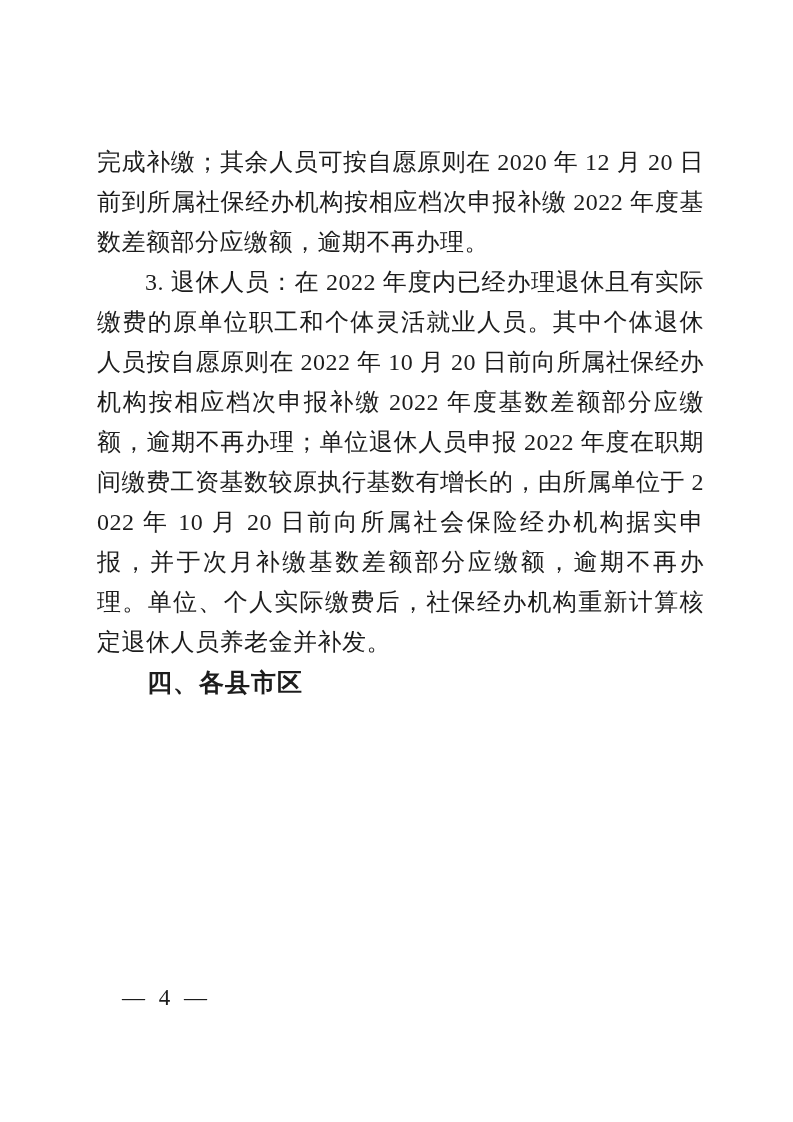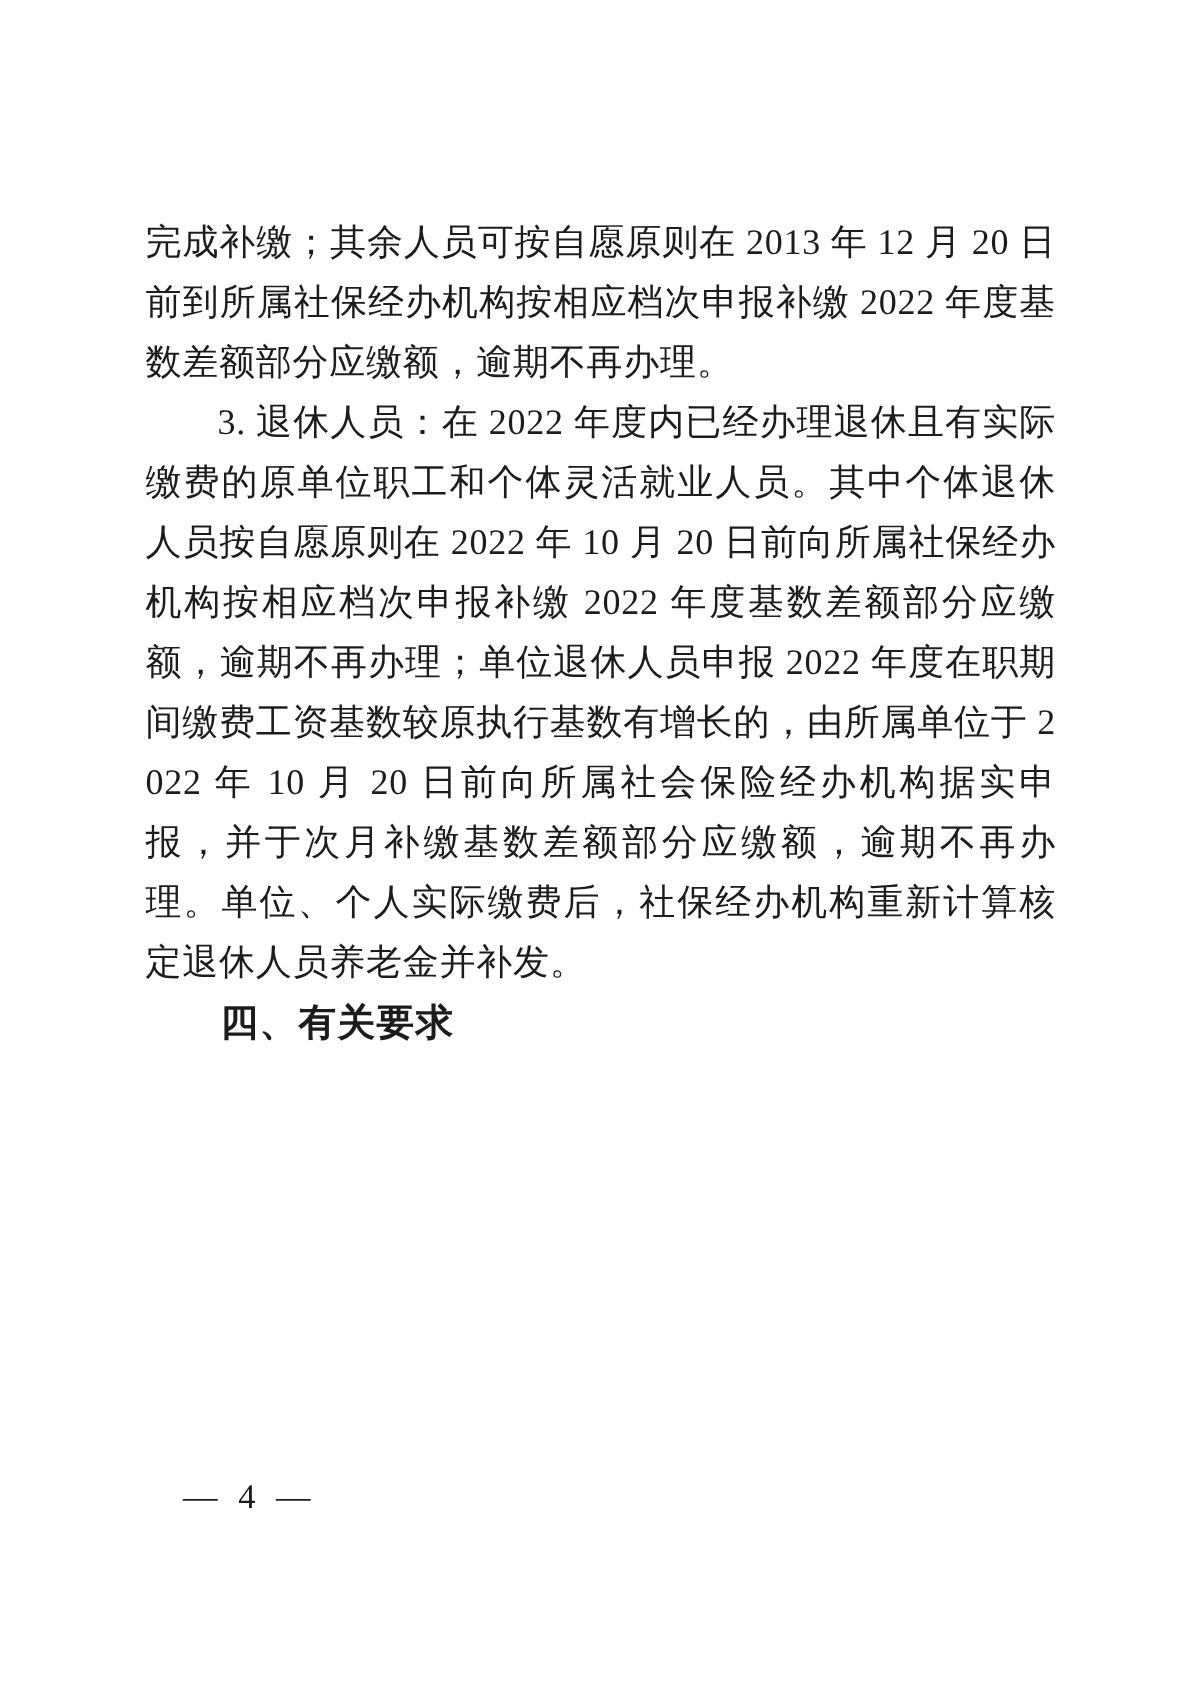--- a/index.html
+++ b/index.html
@@ -55,18 +55,18 @@
     font-size: 23px;
     letter-spacing: 4px;
     color: #1c1c1c;
   }
 </style>
 </head>
 <body>
 
 <div class="page">
   <div class="text-block">
-    <p class="para no-indent">完成补缴；其余人员可按自愿原则在 2013 年 12 月 20 日前到所属社保经办机构按相应档次申报补缴 2022 年度基数差额部分应缴额，逾期不再办理。</p>
+    <p class="para no-indent">完成补缴；其余人员可按自愿原则在 2020 年 12 月 20 日前到所属社保经办机构按相应档次申报补缴 2022 年度基数差额部分应缴额，逾期不再办理。</p>
     <p class="para">3. 退休人员：在 2022 年度内已经办理退休且有实际缴费的原单位职工和个体灵活就业人员。其中个体退休人员按自愿原则在 2022 年 10 月 20 日前向所属社保经办机构按相应档次申报补缴 2022 年度基数差额部分应缴额，逾期不再办理；单位退休人员申报 2022 年度在职期间缴费工资基数较原执行基数有增长的，由所属单位于 2022 年 10 月 20 日前向所属社会保险经办机构据实申报，并于次月补缴基数差额部分应缴额，逾期不再办理。单位、个人实际缴费后，社保经办机构重新计算核定退休人员养老金并补发。</p>
-    <h2 class="heading">四、有关要求</h2>
+    <h2 class="heading">四、各县市区</h2>
   </div>
   <div class="footer">— 4 —</div>
 </div>
 
 </body></html>

